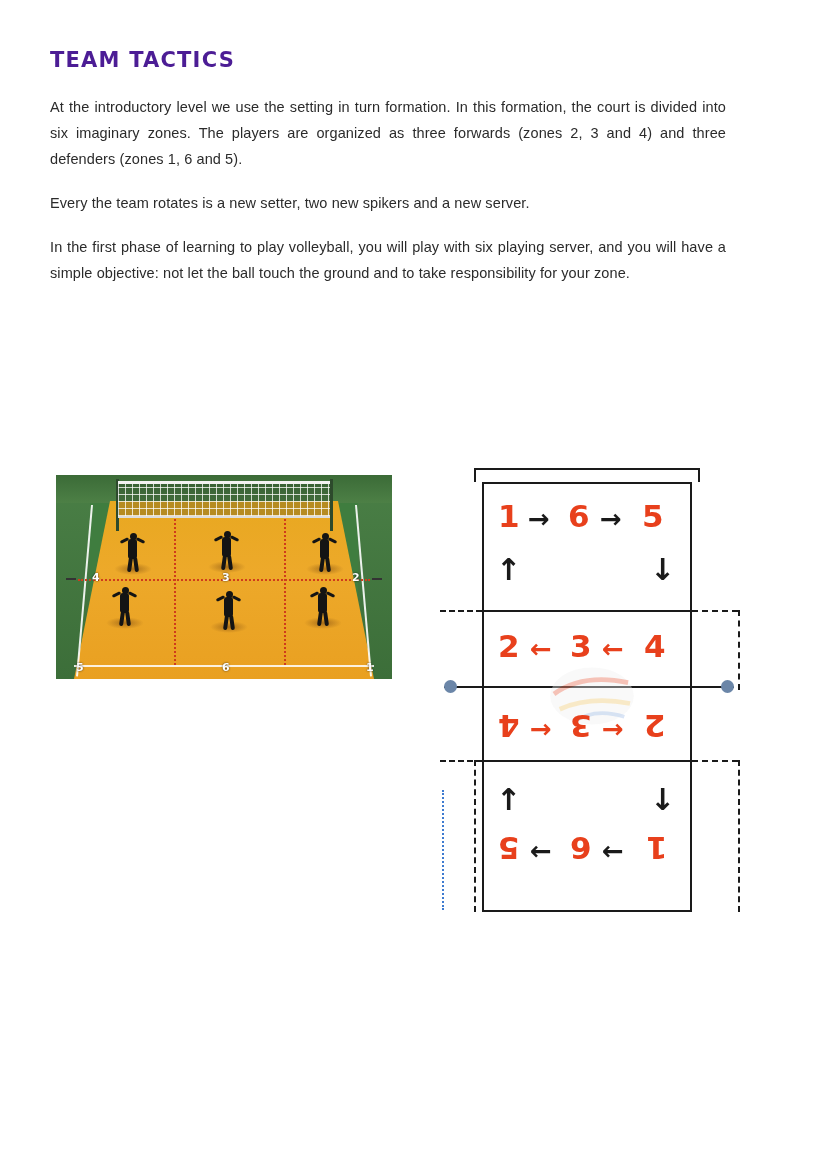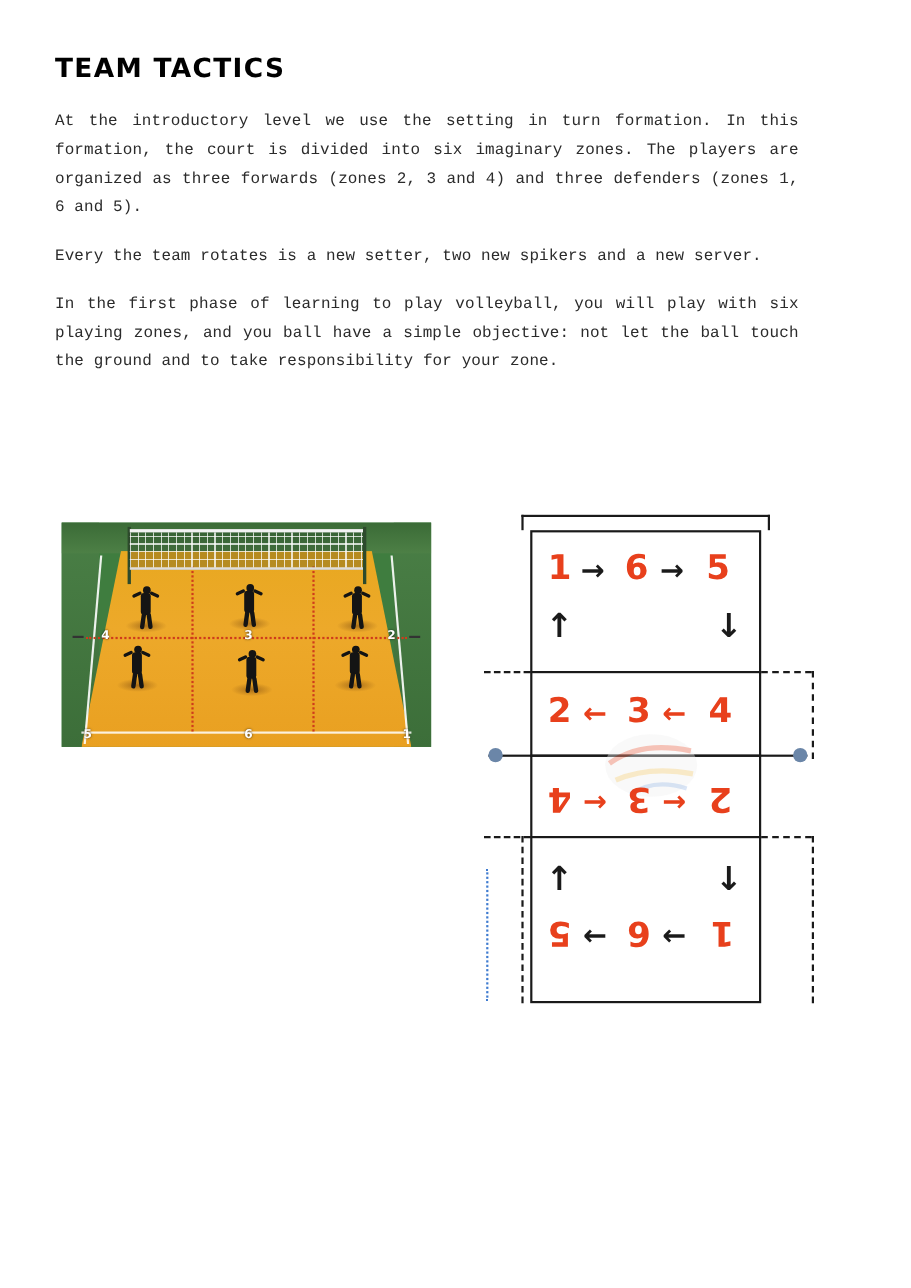--- a/index.html
+++ b/index.html
@@ -20,29 +20,29 @@
     background: #ffffff;
   }
   .content {
     position: absolute;
     left: 50px;
     top: 48px;
     width: 676px;
   }
   .doc-title {
     font-family: "DejaVu Sans", sans-serif;
-    font-size: 24px;
+    font-size: 21px;
     letter-spacing: 1.2px;
-    color: #000000;
+    color: #4c1d95;
     font-weight: bold;
     margin: 0 0 22px 0;
     text-transform: uppercase;
   }
   .para {
-    font-family: Liberation Mono, monospace;
+    font-family: Liberation Sans, sans-serif;
     font-size: 14.5px;
     line-height: 26px;
     color: #2b2b2b;
     margin: 16px 0 18px 0;
     text-align: justify;
     letter-spacing: 0.1px;
   }
   .figures {
     position: absolute;
     left: 0;
@@ -253,21 +253,21 @@
 </style>
 </head>
 <body>
 
 <div class="page">
 
   <div class="content">
     <h1 class="doc-title">TEAM TACTICS</h1>
     <p class="para">At the introductory level we use the setting in turn formation. In this formation, the court is divided into six imaginary zones. The players are organized as three forwards (zones 2, 3 and 4) and three defenders (zones 1, 6 and 5).</p>
     <p class="para">Every the team rotates is a new setter, two new spikers and a new server.</p>
-    <p class="para">In the first phase of learning to play volleyball, you will play with six playing zones, and you ball have a simple objective: not let the ball touch the ground and to take responsibility for your zone.</p>
+    <p class="para">In the first phase of learning to play volleyball, you will play with six playing server, and you will have a simple objective: not let the ball touch the ground and to take responsibility for your zone.</p>
   </div>
 
   <div class="figures">
 
     <div class="photo">
       <div class="grass-left"></div>
       <div class="grass-right"></div>
       <div class="backwall"></div>
       <div class="court"></div>
       <div class="sideline-l"></div>

